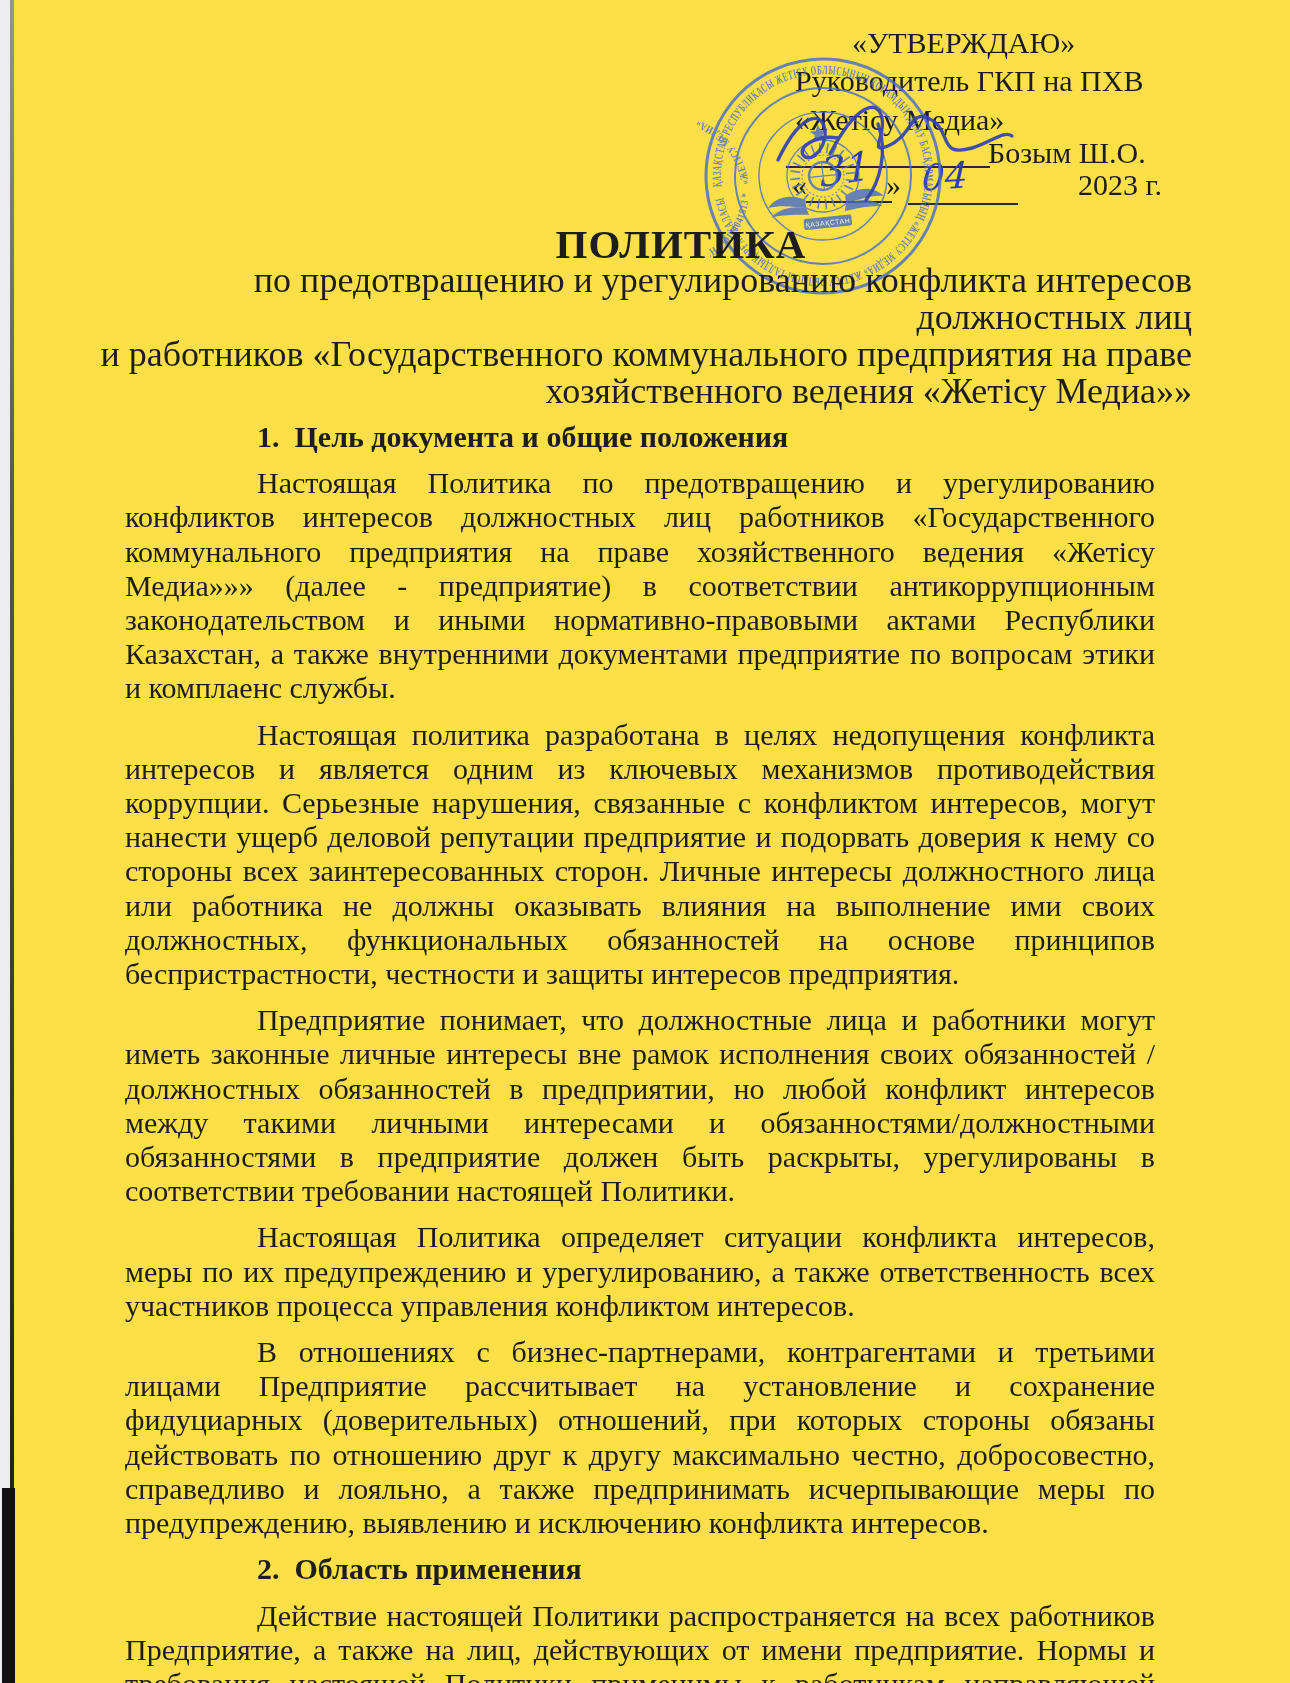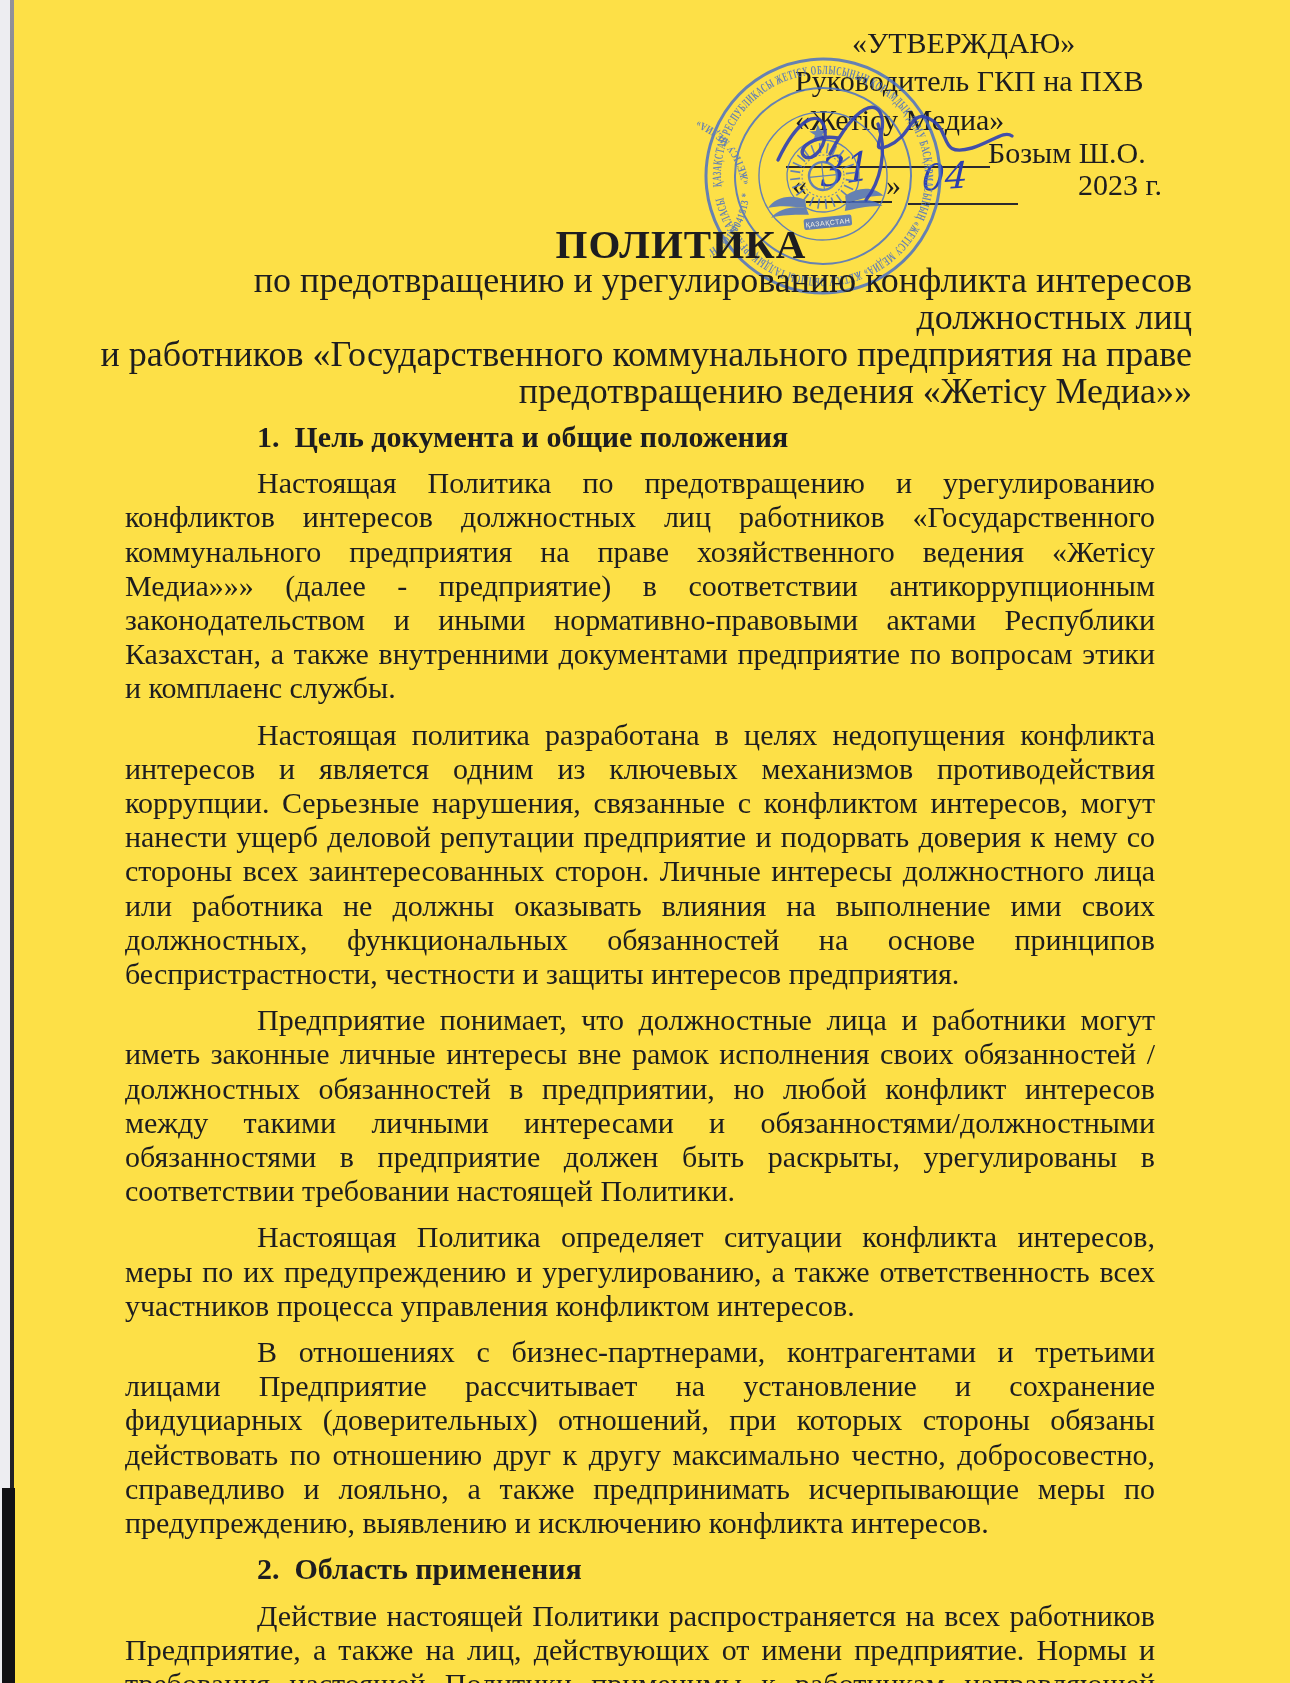--- a/index.html
+++ b/index.html
@@ -139,21 +139,21 @@
       <path d="M 18,64 C 38,22 58,14 64,30 C 70,48 52,68 44,60 C 36,52 56,38 78,42"></path>
       <path d="M 70,58 C 96,8 118,2 122,22 C 126,40 108,58 128,50 C 152,40 150,14 168,22 C 194,34 176,62 212,52 C 232,46 244,34 252,40"></path>
       <path d="M 118,28 C 128,56 120,86 106,104"></path>
     </g>
   </svg>
 
   <div class="doc-title">ПОЛИТИКА</div>
   <div class="doc-subtitle">
     <div>по предотвращению и урегулированию конфликта интересов должностных лиц</div>
     <div>и работников «Государственного  коммунального  предприятия на праве</div>
-    <div>предотвращению ведения «Жетісу Медиа»»</div>
+    <div>хозяйственного ведения «Жетісу Медиа»»</div>
   </div>
 
   <div class="body-text">
     <p class="h">1.&nbsp; Цель документа и общие положения</p>
     <p>Настоящая Политика по предотвращению и урегулированию конфликтов интересов должностных лиц работников «Государственного коммунального предприятия на праве хозяйственного ведения «Жетісу Медиа»»» (далее - предприятие) в соответствии антикоррупционным законодательством и иными нормативно-правовыми актами Республики Казахстан, а также внутренними документами предприятие по вопросам этики и комплаенс службы.</p>
     <p>Настоящая политика разработана в целях недопущения конфликта интересов и является одним из ключевых механизмов противодействия коррупции. Серьезные нарушения, связанные с конфликтом интересов, могут нанести ущерб деловой репутации предприятие и подорвать доверия к нему со стороны всех заинтересованных сторон. Личные интересы должностного лица или работника не должны оказывать влияния на выполнение ими своих должностных, функциональных обязанностей на основе принципов беспристрастности, честности и защиты интересов предприятия.</p>
     <p>Предприятие понимает, что должностные лица и работники могут иметь законные личные интересы вне рамок исполнения своих обязанностей /должностных обязанностей в предприятии, но любой конфликт интересов между такими личными интересами и обязанностями/должностными обязанностями в предприятие должен быть раскрыты, урегулированы в соответствии требовании настоящей Политики.</p>
     <p>Настоящая Политика определяет ситуации конфликта интересов, меры по их предупреждению и урегулированию, а также ответственность всех участников процесса управления конфликтом интересов.</p>
     <p>В отношениях с бизнес-партнерами, контрагентами и третьими лицами Предприятие рассчитывает на установление и сохранение фидуциарных (доверительных) отношений, при которых стороны обязаны действовать по отношению друг к другу максимально честно, добросовестно, справедливо и лояльно, а также предпринимать исчерпывающие меры по предупреждению, выявлению и исключению конфликта интересов.</p>
     <p class="h">2.&nbsp; Область применения</p>

